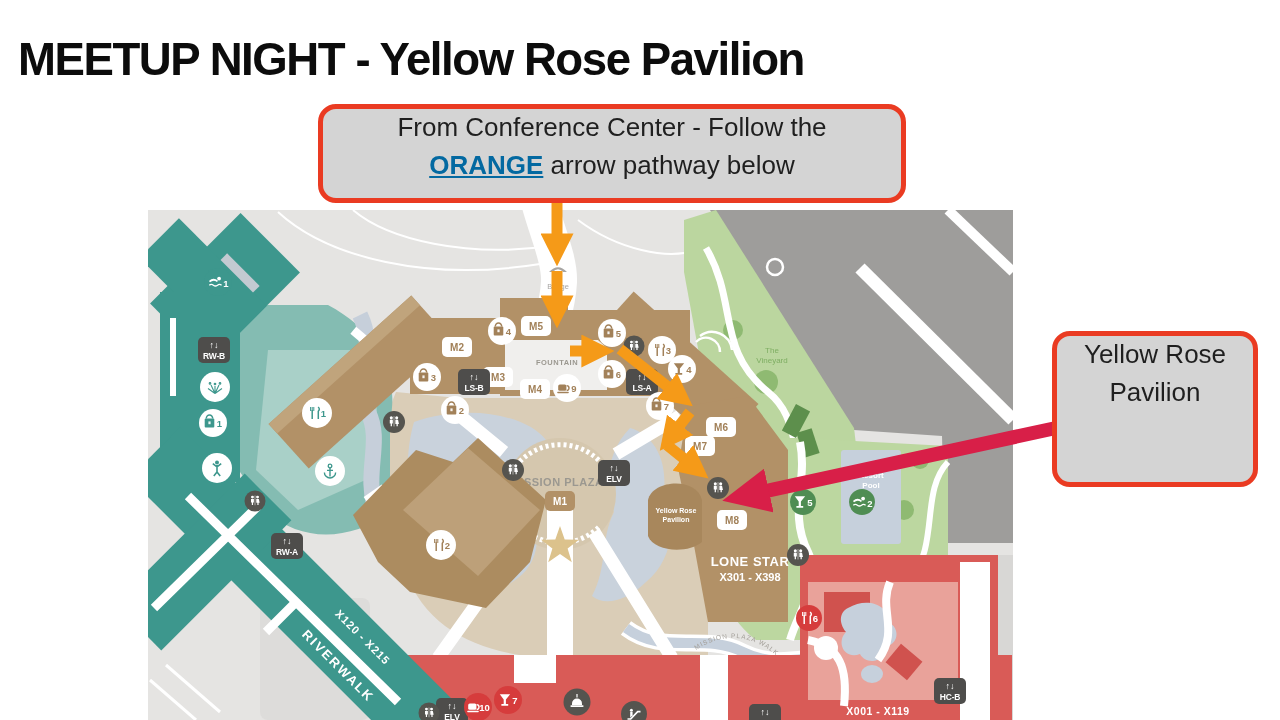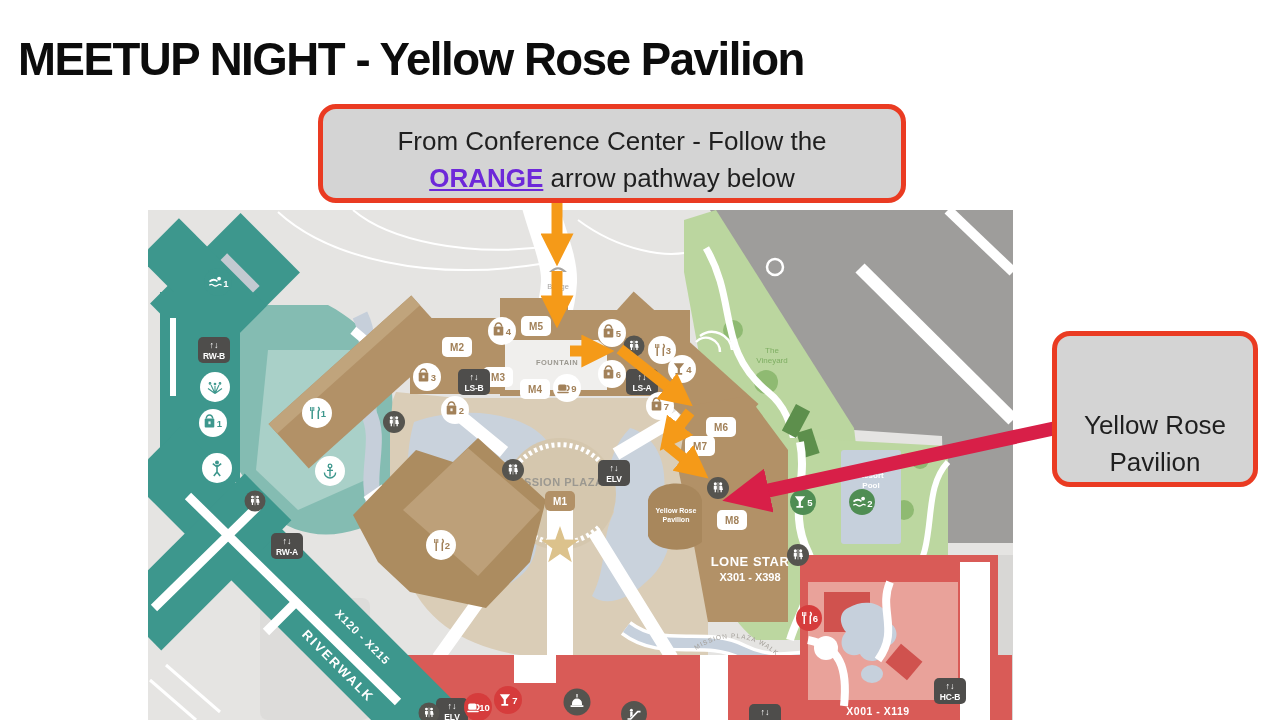--- a/index.html
+++ b/index.html
@@ -5,24 +5,24 @@
   html,body{margin:0;padding:0;background:#fff;width:1280px;height:720px;overflow:hidden;
             font-family:"Liberation Sans",sans-serif;}
   #slide{position:relative;width:1280px;height:644px;background:#fff;}
 
   
   #title{position:absolute;left:18px;top:0px;width:1020px;font-size:47px;font-weight:bold;
          color:#0c0c0c;letter-spacing:-1.5px;transform:scaleX(.97);transform-origin:left top;}
 
   
   .callout{position:absolute;background:#d4d4d4;border:5px solid #ea3b22;border-radius:18px;
-           color:#1f1f1f;display:flex;flex-direction:column;justify-content:flex-end;
+           color:#1f1f1f;display:flex;flex-direction:column;justify-content:flex-start;
            text-align:center;box-sizing:border-box;}
   #route-callout{left:318px;top:104px;width:588px;height:99px;font-size:26px;line-height:1.45;z-index:30;}
-  #route-callout .hl{font-weight:bold;color:#6d28d9;text-decoration:underline;}
+  #route-callout .hl{font-weight:bold;color:#0369a1;text-decoration:underline;}
   #dest-callout{left:1052px;top:331px;width:206px;height:156px;font-size:26px;line-height:1.45;
                 z-index:30;padding:0 18px;}
 
   
   #map{position:absolute;left:148px;top:210px;width:865px;height:510px;z-index:5;}
   #arrow-layer{position:absolute;left:0;top:0;width:1280px;height:720px;z-index:20;pointer-events:none;}
 
   
   svg text{font-family:"Liberation Sans",sans-serif;}
   .lbl-gray{fill:#9b9890;font-weight:bold;letter-spacing:.5px;text-anchor:middle;}

